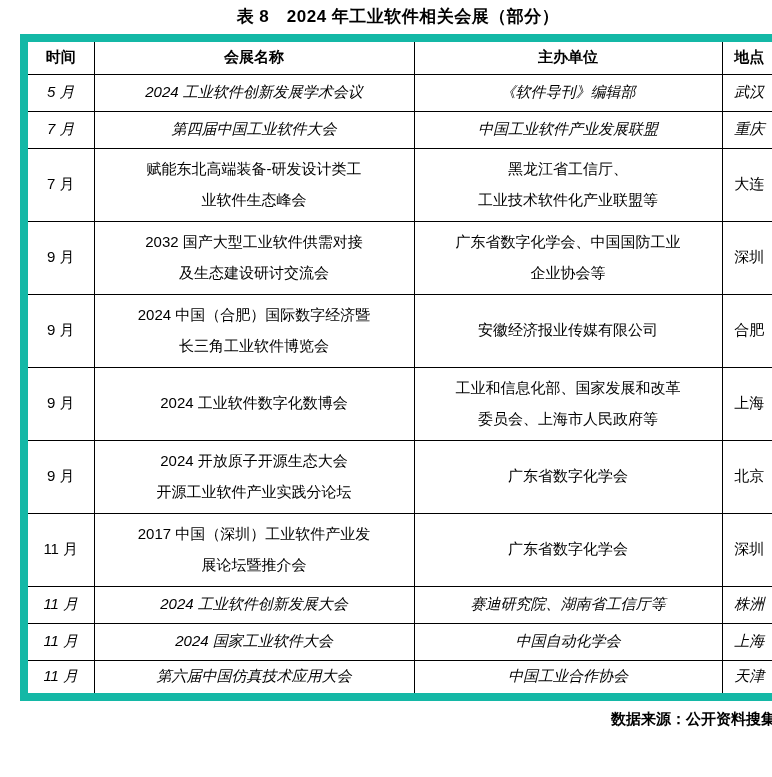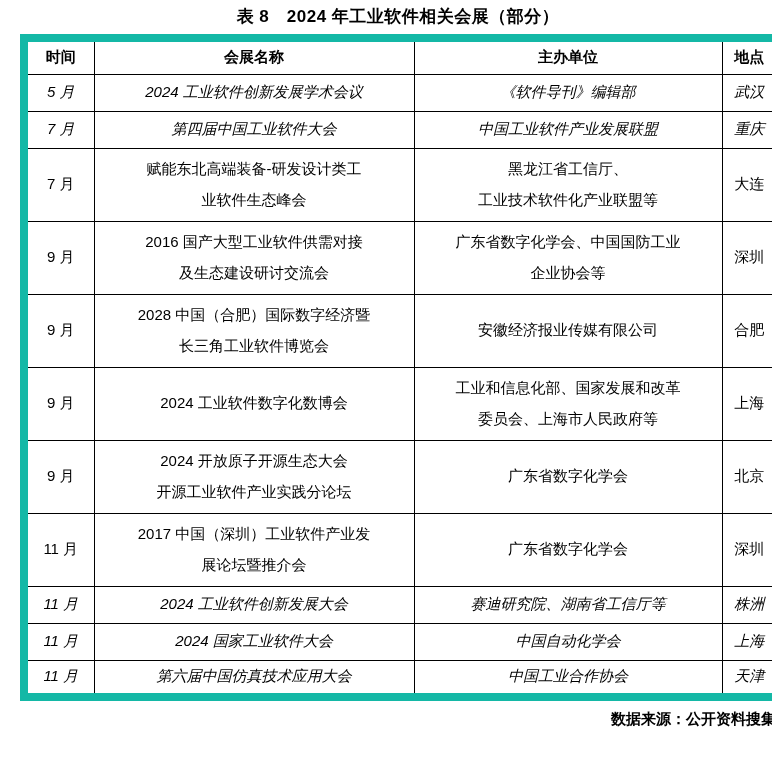--- a/index.html
+++ b/index.html
@@ -95,29 +95,29 @@
       <tr class="rd">
         <td>7 月</td>
         <td>赋能东北高端装备-研发设计类工
 业软件生态峰会</td>
         <td>黑龙江省工信厅、
 工业技术软件化产业联盟等</td>
         <td>大连</td>
       </tr>
       <tr class="rd">
         <td>9 月</td>
-        <td>2016 国产大型工业软件供需对接
+        <td>2032 国产大型工业软件供需对接
 及生态建设研讨交流会</td>
         <td>广东省数字化学会、中国国防工业
 企业协会等</td>
         <td>深圳</td>
       </tr>
       <tr class="rd">
         <td>9 月</td>
-        <td>2028 中国（合肥）国际数字经济暨
+        <td>2024 中国（合肥）国际数字经济暨
 长三角工业软件博览会</td>
         <td>安徽经济报业传媒有限公司</td>
         <td>合肥</td>
       </tr>
       <tr class="rd">
         <td>9 月</td>
         <td>2024 工业软件数字化数博会</td>
         <td>工业和信息化部、国家发展和改革
 委员会、上海市人民政府等</td>
         <td>上海</td>

